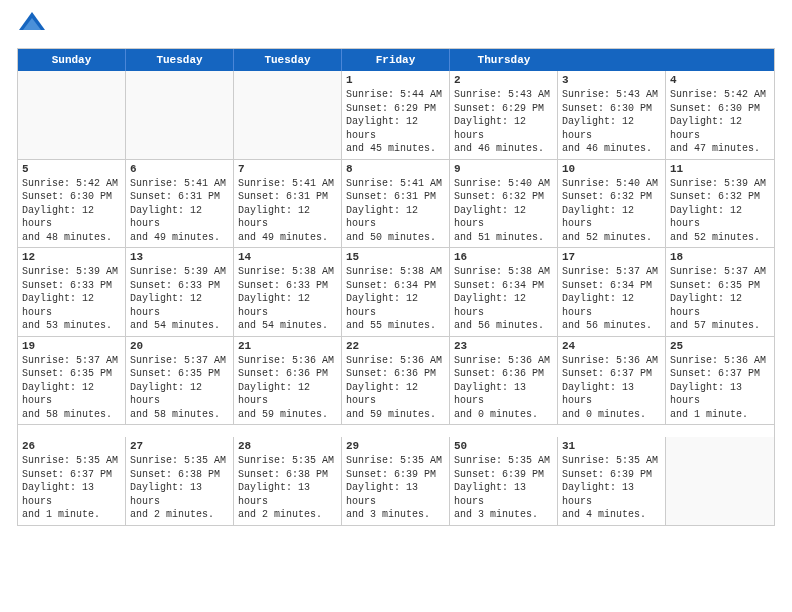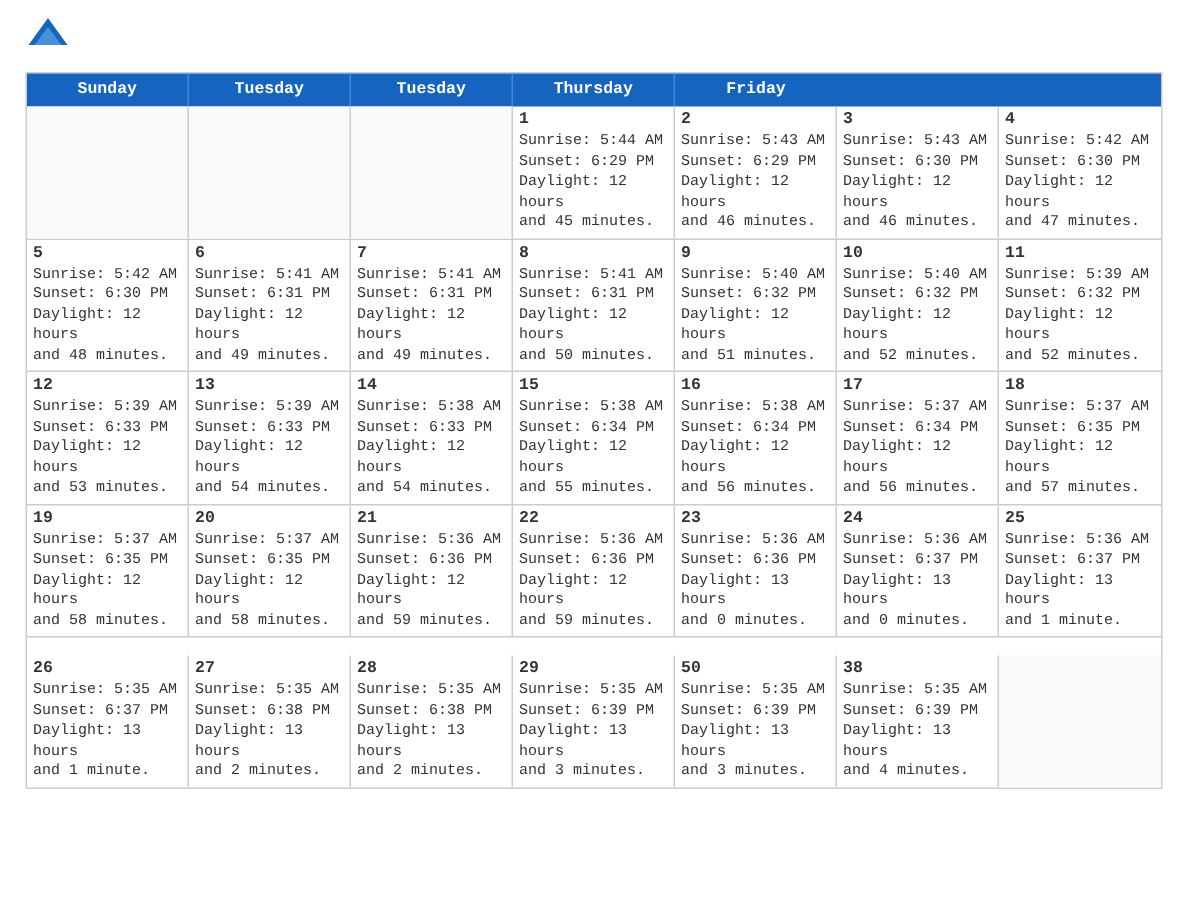--- a/index.html
+++ b/index.html
@@ -127,22 +127,22 @@
       <div class="month-title"></div>
       <div class="location"></div>
     </div>
   </div>
 
   <div class="calendar">
     <div class="cal-header" id="cal-header">
         <div class="cal-header-cell">Sunday</div>
         <div class="cal-header-cell">Tuesday</div>
         <div class="cal-header-cell">Tuesday</div>
+        <div class="cal-header-cell">Friday</div>
         <div class="cal-header-cell">Thursday</div>
-        <div class="cal-header-cell">Friday</div>
       </div>
     <div class="cal-body" id="cal-body">
         <div class="cal-row">
           <div class="cal-cell empty"></div>
           <div class="cal-cell empty"></div>
           <div class="cal-cell empty"></div>
           <div class="cal-cell">
             <span class="day-num">1</span>
             <div class="day-info" style="white-space: pre-line;">Sunrise: 5:44 AM
 Sunset: 6:29 PM
@@ -354,21 +354,21 @@
 and 3 minutes.</div>
           </div>
           <div class="cal-cell">
             <span class="day-num">50</span>
             <div class="day-info" style="white-space: pre-line;">Sunrise: 5:35 AM
 Sunset: 6:39 PM
 Daylight: 13 hours
 and 3 minutes.</div>
           </div>
           <div class="cal-cell">
-            <span class="day-num">38</span>
+            <span class="day-num">31</span>
             <div class="day-info" style="white-space: pre-line;">Sunrise: 5:35 AM
 Sunset: 6:39 PM
 Daylight: 13 hours
 and 4 minutes.</div>
           </div>
           <div class="cal-cell empty"></div>
         </div>
       </div>
   </div>
 </div>

